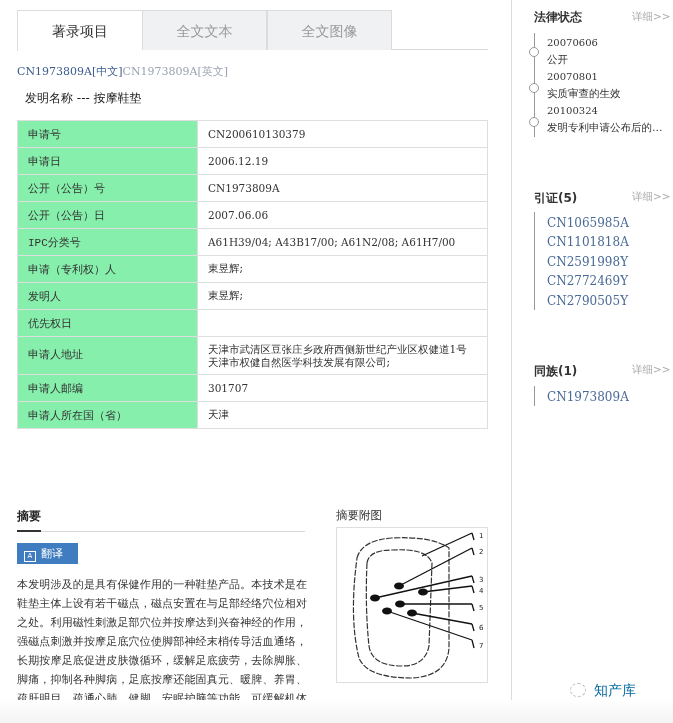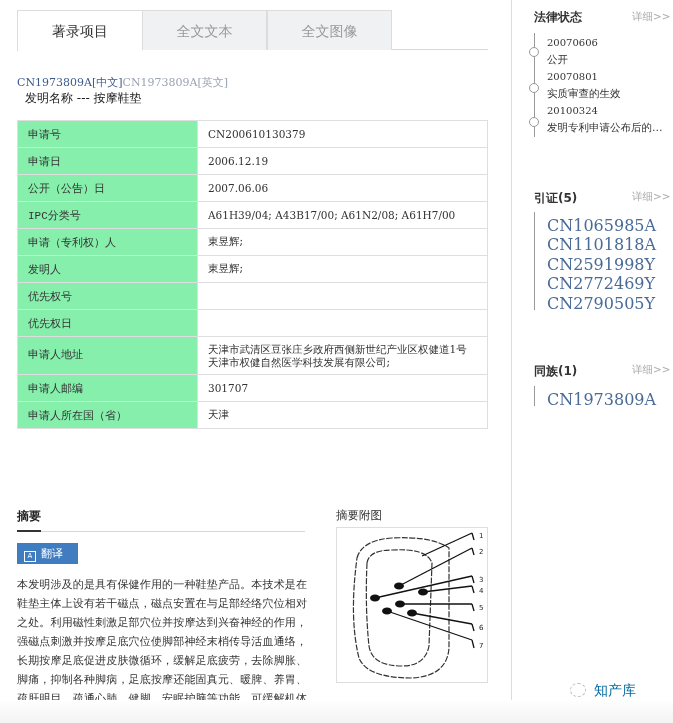--- a/index.html
+++ b/index.html
@@ -8,21 +8,21 @@
 
   
   .main { position: absolute; left: 17px; top: 0; width: 471px; }
   .tabs { position: absolute; top: 10px; left: 0; width: 471px; height: 40px; border-bottom: 1px solid #d8d8d8; }
   .tab { position: absolute; top: 0; height: 40px; width: 125px; text-align: center; line-height: 40px; font-family: "DejaVu Sans", sans-serif; font-size: 14px; border: 1px solid #dcdcdc; border-bottom: none; cursor: pointer; }
   .tab.active { left: 0; background: #fff; color: #333; height: 41px; border-right: none; }
   .tab.inactive { background: #f0f1f3; color: #9a9a9a; }
   .tab.t2 { left: 125px; }
   .tab.t3 { left: 250px; }
 
-  .langline { position: absolute; top: 75px; left: 0; font-size: 11px; white-space: nowrap; }
+  .langline { position: absolute; top: 64px; left: 0; font-size: 11px; white-space: nowrap; }
   .lang-cn { color: #3a5a8c; }
   .lang-en { color: #9aa3b3; }
 
   .invention { position: absolute; top: 90px; left: 8px; font-family: "DejaVu Sans", sans-serif; font-size: 12px; color: #222; }
 
   table.meta { position: absolute; top: 120px; left: 0; width: 471px; border-collapse: collapse; font-size: 11px; }
   table.meta td { border: 1px solid #dedede; height: 27px; padding: 0 10px; vertical-align: middle; }
   table.meta td.k { width: 180px; background: #86efac; color: #333; font-family: Liberation Mono, monospace; font-size: 11px; }
   table.meta td.v { color: #333; font-size: 10.5px; }
   table.meta tr.tall td { height: 38px; line-height: 13px; }
@@ -44,21 +44,21 @@
 
   .legal { position: absolute; top: 33px; left: 0; width: 139px; }
   .legal .vline { position: absolute; left: 0; top: 0; width: 1px; height: 104px; background: #999; }
   .legal .item { position: absolute; left: 13px; font-size: 10px; color: #333; white-space: nowrap; }
   .legal .date { font-size: 10px; }
   .legal .txt { font-family: "DejaVu Sans", sans-serif; font-size: 10.5px; }
   .legal .dot { position: absolute; left: -5px; width: 10px; height: 10px; border: 1px solid #999; border-radius: 50%; background: #fff; }
 
   .cite-list { position: absolute; left: 0; width: 139px; }
   .cite-list .vline { position: absolute; left: 0; top: 0; width: 1px; background: #999; }
-  .cite-list .link { position: absolute; left: 13px; font-size: 16px; color: #4a6b97; cursor: pointer; }
+  .cite-list .link { position: absolute; left: 13px; font-size: 12px; color: #4a6b97; cursor: pointer; }
 
   .watermark { position: absolute; left: 570px; top: 682px; font-family: "DejaVu Sans", sans-serif; font-size: 14px; color: #0369a1; }
   .watermark .wm-ico { display: inline-block; width: 16px; height: 14px; border: 1px dashed #bbb; border-radius: 50%; margin-right: 8px; vertical-align: -2px; }
   .bottom-shade { position: absolute; left: 0; top: 700px; width: 673px; height: 23px; background: linear-gradient(#ffffff, #f3f3f3); }
 </style>
 </head>
 <body>
 
 <div class="main">
   <div class="tabs">
@@ -77,38 +77,38 @@
     <tbody>
       <tr>
           <td class="k">申请号</td>
           <td class="v">CN200610130379</td>
         </tr>
       <tr>
           <td class="k">申请日</td>
           <td class="v">2006.12.19</td>
         </tr>
       <tr>
+          <td class="k">公开（公告）号</td>
+          <td class="v">CN1973809A</td>
+        </tr>
+      <tr>
           <td class="k">公开（公告）日</td>
           <td class="v">2007.06.06</td>
         </tr>
       <tr>
           <td class="k">IPC分类号</td>
           <td class="v">A61H39/04; A43B17/00; A61N2/08; A61H7/00</td>
         </tr>
       <tr>
           <td class="k">申请（专利权）人</td>
           <td class="v">東昱辉;</td>
         </tr>
       <tr>
           <td class="k">发明人</td>
           <td class="v">東昱辉;</td>
-        </tr>
-      <tr>
-          <td class="k">优先权号</td>
-          <td class="v"></td>
         </tr>
       <tr>
           <td class="k">优先权日</td>
           <td class="v"></td>
         </tr>
       <tr class="tall">
           <td class="k">申请人地址</td>
           <td class="v">天津市武清区豆张庄乡政府西侧新世纪产业区权健道1号天津市权健自然医学科技发展有限公司;</td>
         </tr>
       <tr>

